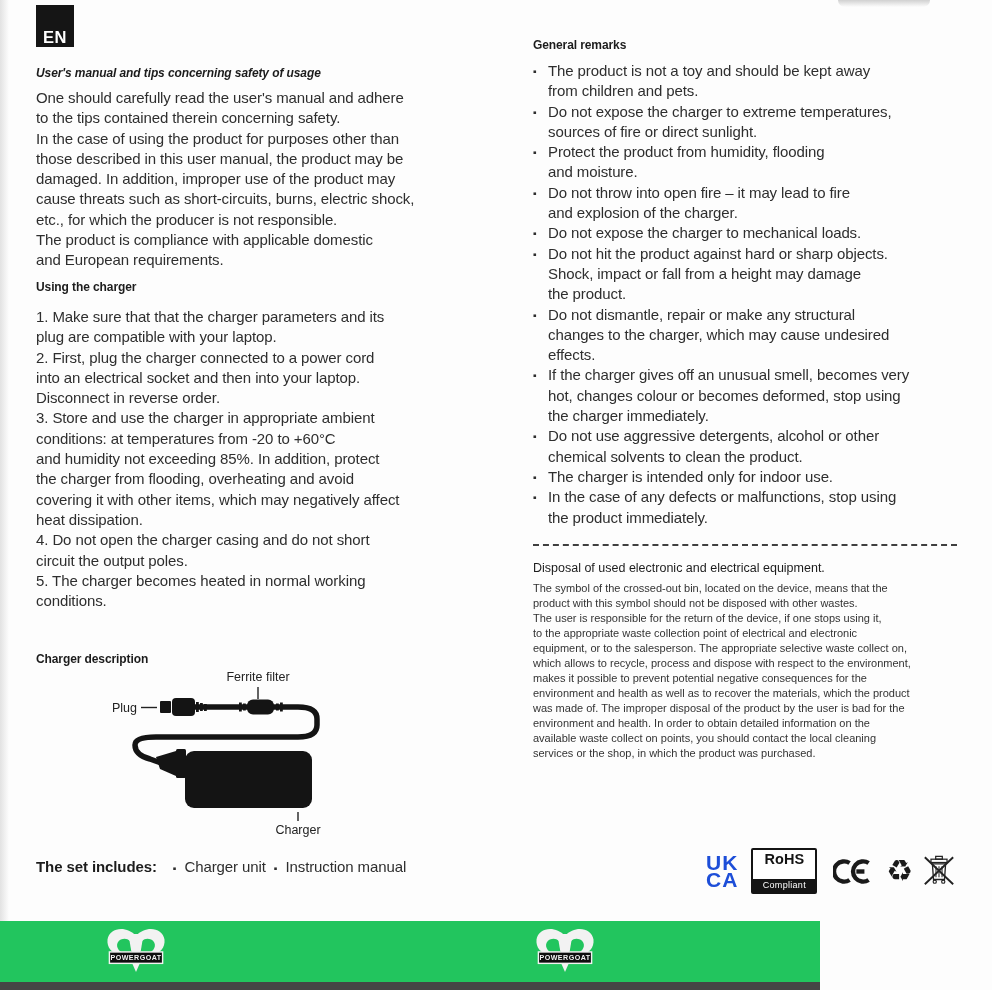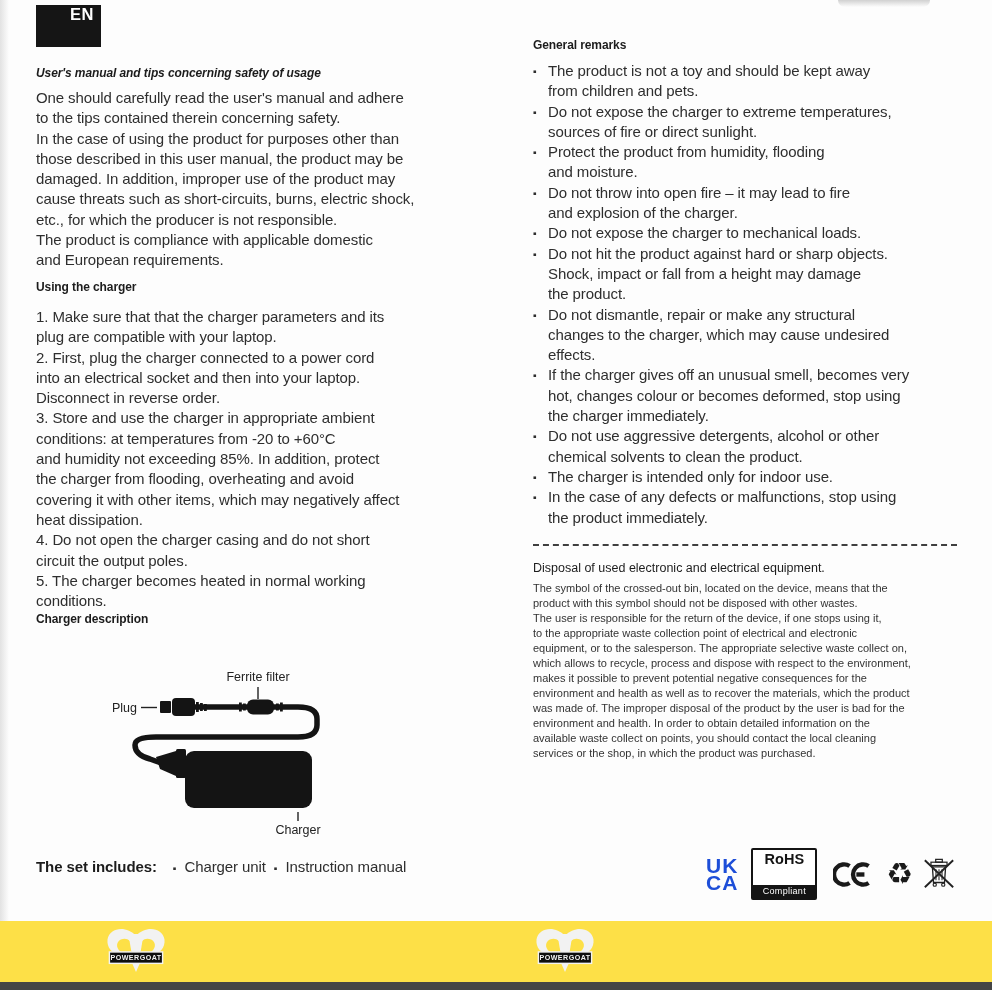--- a/index.html
+++ b/index.html
@@ -14,22 +14,22 @@
   }
   .smudge{
     position:absolute;left:838px;top:0;width:92px;height:7px;
     background:linear-gradient(to bottom,#b9b9b9,rgba(255,255,255,0));
     opacity:.65;border-radius:0 0 8px 8px;
   }
   .abs{position:absolute;}
   
   .en-badge{
     left:36px;top:5px;width:38px;height:42px;background:#151515;
-    display:flex;align-items:flex-start;justify-content:center;
-    color:#fff;font-weight:700;font-size:16.5px;letter-spacing:.5px;padding-left:27px;
+    display:flex;align-items:flex-end;justify-content:center;
+    color:#fff;font-weight:700;font-size:16.5px;letter-spacing:.5px;
   }
   
   .h-sec{font-size:12px;font-weight:700;color:#1c1c1c;letter-spacing:-.1px;margin:0;}
   
   .body-text{font-size:15px;line-height:20.3px;white-space:pre-line;margin:0;color:#2e2e2e;letter-spacing:-.1px;}
   
   ul.blist{list-style:none;margin:0;padding:0;}
   ul.blist li{display:flex;}
   ul.blist .marker{flex:none;width:15px;font-size:10.5px;line-height:20.3px;color:#2e2e2e;}
   ul.blist .btext{font-size:15px;line-height:20.3px;white-space:pre-line;letter-spacing:-.1px;}
@@ -39,27 +39,27 @@
   .h-small{font-size:12.5px;font-weight:400;color:#1c1c1c;margin:0;}
   .small-text{font-size:11px;line-height:15px;white-space:pre-line;margin:0;color:#333;}
   
   .set-line{display:flex;align-items:baseline;font-size:15px;letter-spacing:-.1px;}
   .set-line .lbl{font-weight:700;color:#1c1c1c;margin-right:8px;}
   .set-line .sq{font-size:10.5px;margin:0 8px;}
   
   .marks{display:flex;align-items:center;left:706px;top:848px;}
   .ukca{font-weight:800;font-size:21px;line-height:17px;color:#1d4ed8;letter-spacing:1px;}
   .rohs{width:62px;border:2.5px solid #141414;border-radius:2px;margin-left:13px;background:#fff;}
-  .rohs-top{font-size:14.5px;font-weight:800;text-align:center;color:#141414;padding:1px 0 18px;}
+  .rohs-top{font-size:14.5px;font-weight:800;text-align:center;color:#141414;padding:1px 0 12px;}
   .rohs-bot{background:#141414;color:#fff;font-size:9px;text-align:center;padding:1px 0 2px;letter-spacing:.3px;}
   .ce-wrap{margin-left:16px;display:flex;align-items:center;}
   .recycle{margin-left:13px;font-family:"DejaVu Sans",sans-serif;font-size:30px;line-height:30px;color:#1a1a1a;}
   .weee-wrap{margin-left:9px;display:flex;align-items:center;}
   
-  .footer{left:0;top:921px;width:992px;height:69px;background:#fde047;}
+  .footer{left:0;top:921px;width:820px;height:69px;background:#22c55e;}
   .footer .bottom-strip{position:absolute;left:0;bottom:0;width:100%;height:8px;background:#454545;}
   .goat{position:absolute;top:3px;}
   .goat.g1{left:98px;}
   .goat.g2{left:527px;}
 </style>
 </head>
 <body>
 
 <div class="page">
 
@@ -90,21 +90,21 @@
 conditions: at temperatures from -20 to +60°C
 and humidity not exceeding 85%. In addition, protect
 the charger from flooding, overheating and avoid
 covering it with other items, which may negatively affect
 heat dissipation.
 4. Do not open the charger casing and do not short
 circuit the output poles.
 5. The charger becomes heated in normal working
 conditions.</p>
 
-  <h2 class="abs h-sec" style="left:36px;top:612px;">Charger description</h2>
+  <h2 class="abs h-sec" style="left:36px;top:652px;">Charger description</h2>
 
   <svg class="abs" style="left:36px;top:650px;" width="430" height="192" viewBox="0 0 430 192">
 
     <text x="222" y="31" text-anchor="middle" font-size="12.5" fill="#222">Ferrite filter</text>
     <line x1="222" y1="37" x2="222" y2="49" stroke="#222" stroke-width="1.4"></line>
     <text x="76" y="62" font-size="12.5" fill="#222">Plug</text>
     <line x1="105" y1="57.5" x2="121" y2="57.5" stroke="#222" stroke-width="1.4"></line>
 
     <path d="M158,57 H262 Q281,57 281,69 V75 Q281,87 262,87 H120 Q99,87 99,95 Q99,105 114,109 L128,114" fill="none" stroke="#141414" stroke-width="5.5" stroke-linecap="round" stroke-linejoin="round"></path>
 

